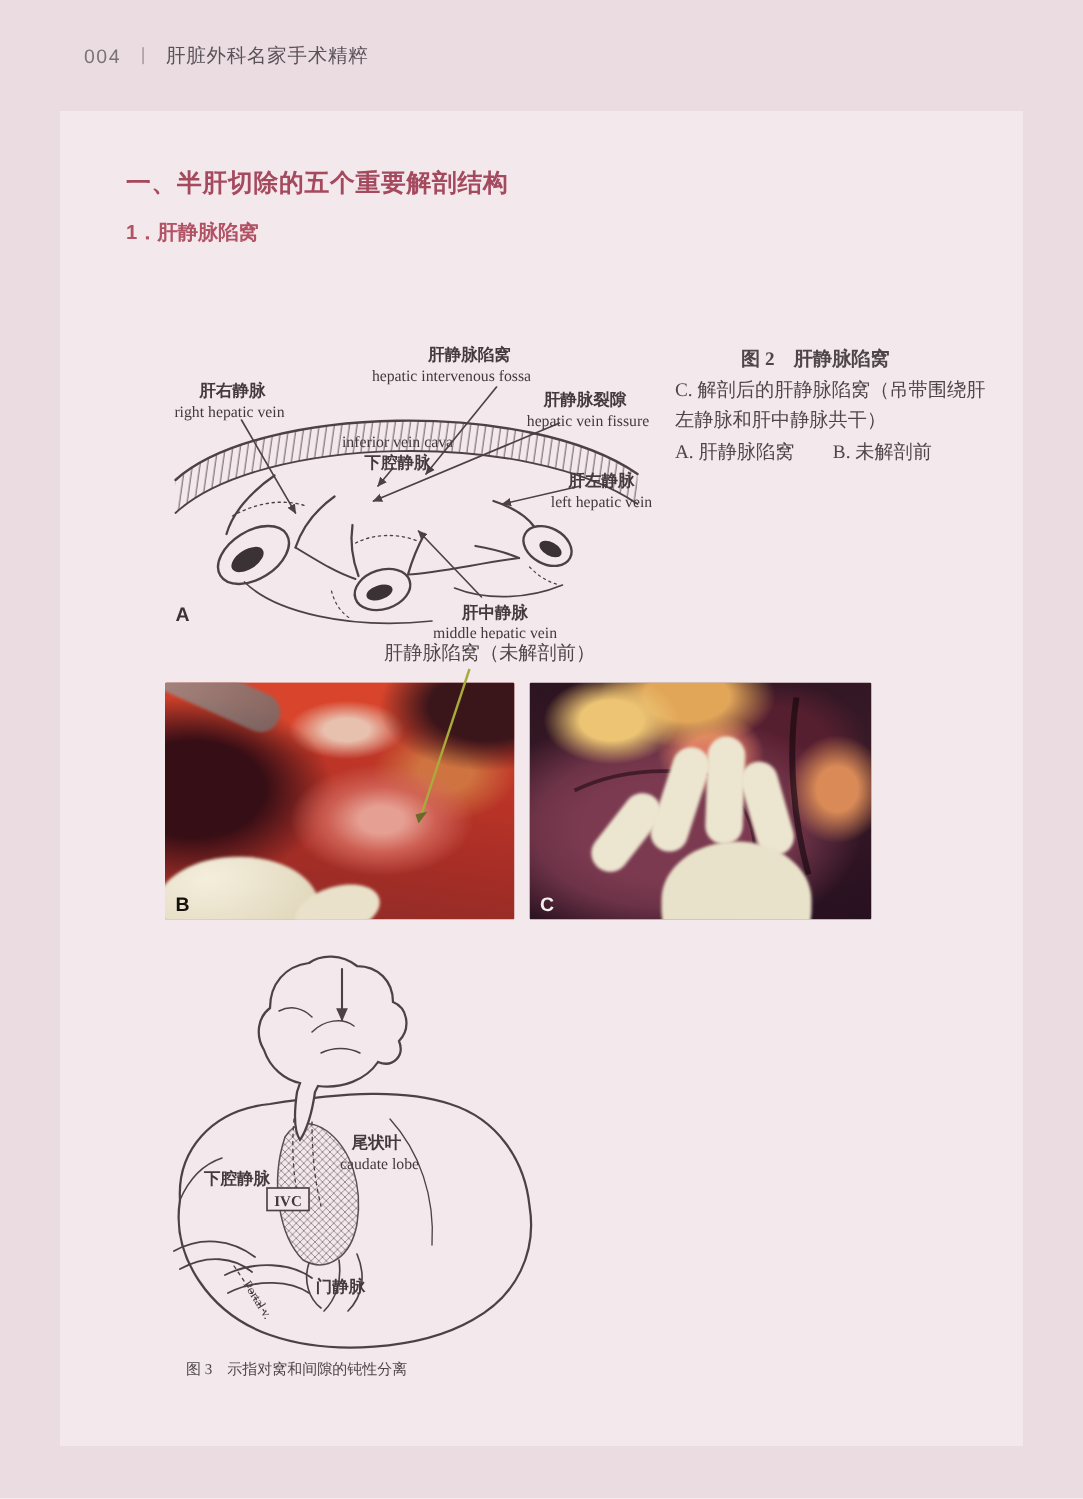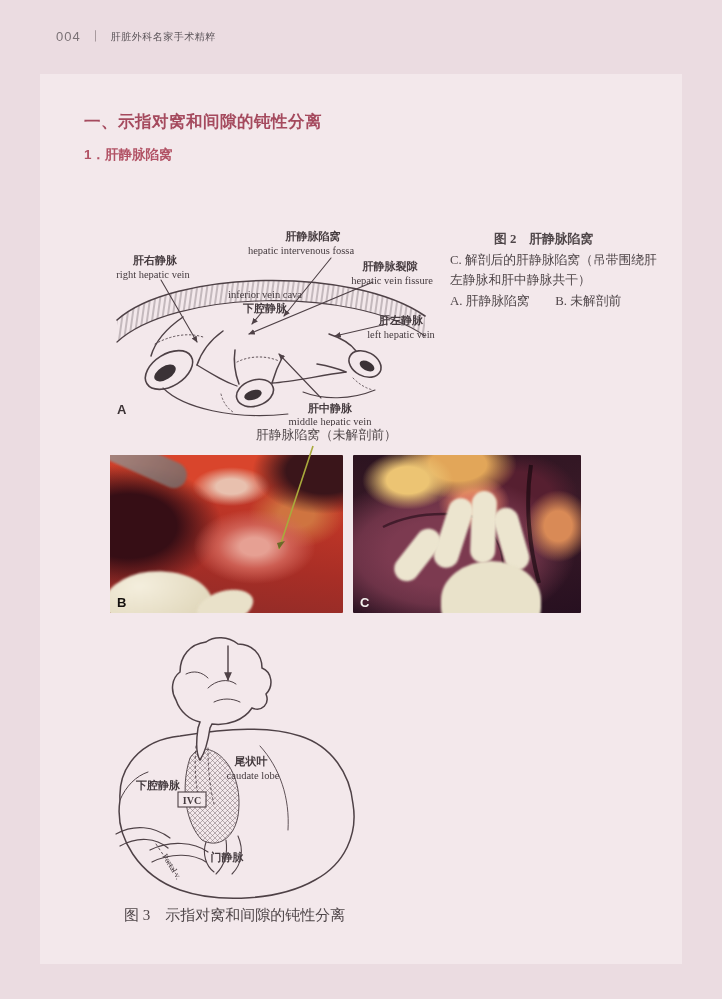--- a/index.html
+++ b/index.html
@@ -4,21 +4,21 @@
 <style>
   html,body{margin:0;padding:0;}
   #page{position:relative;width:722px;height:999px;background:#ebdce1;overflow:hidden;
         font-family:"Liberation Sans",sans-serif;padding-left:24px;}
   .abs{position:absolute;}
   #inner-panel{left:40px;top:74px;width:642px;height:890px;background:#f3e8eb;}
   
   #header{left:56px;top:28px;display:flex;align-items:center;color:#7b7276;}
   #page-number{font-size:13px;letter-spacing:1px;color:#7b7276;}
   #header-divider{margin:0 9px;color:#a3959a;font-size:12px;}
-  #book-title{font-size:10px;color:#595257;letter-spacing:.5px;}
+  #book-title{font-size:13px;color:#595257;letter-spacing:.5px;}
   
   #section-title{left:84px;top:111px;font-size:16.5px;font-weight:bold;color:#a54a5e;letter-spacing:.5px;}
   #subsection-title{left:84px;top:146px;font-size:13.5px;font-weight:bold;color:#b25265;}
   #body-paragraph{left:84px;top:164px;width:586px;font-size:13px;line-height:23.5px;
                   color:#574f53;text-indent:2em;text-align:justify;}
   
   #fig2-caption{left:450px;top:229px;width:218px;font-family:"Liberation Serif",serif;
                 font-size:12.8px;line-height:20.5px;color:#4f4649;}
   #fig2-caption .cap-title{font-weight:bold;margin-left:44px;}
   
@@ -59,41 +59,41 @@
       border-radius:50% 50% 40% 40%;}
   #finger-c1{left:52px;bottom:28px;transform:rotate(38deg);height:60px;}
   #finger-c2{left:88px;bottom:44px;transform:rotate(18deg);}
   #finger-c3{left:118px;bottom:50px;transform:rotate(2deg);}
   #finger-c4{left:146px;bottom:42px;transform:rotate(-16deg);height:64px;}
   
   #procedure{left:356px;top:637px;width:312px;font-size:13px;line-height:23.5px;color:#574f53;}
   #procedure p{margin:0;text-indent:2em;text-align:justify;}
   #procedure .proc-heading{color:#b5495a;font-weight:bold;}
   
-  .fig-caption{font-family:"Liberation Serif",serif;font-size:15px;color:#4f4649;}
+  .fig-caption{font-family:"Liberation Serif",serif;font-size:10px;color:#4f4649;}
   #fig3-caption{left:124px;top:906px;}
   
   .cn-label{font-family:"Liberation Serif",serif;font-size:11px;font-weight:bold;fill:#443a3e;}
   .en-label{font-family:"Liberation Serif",serif;font-size:10.5px;fill:#443a3e;}
   .panel-letter{font-family:"Liberation Sans",sans-serif;font-size:13px;font-weight:bold;fill:#3c3336;}
   .draw{stroke:#4e4146;fill:none;stroke-linecap:round;}
 </style>
 </head>
 <body>
 
 <div id="page">
   <div class="abs" id="inner-panel"></div>
 
   <div class="abs" id="header">
     <span id="page-number">004</span>
     <span id="header-divider">丨</span>
     <span id="book-title">肝脏外科名家手术精粹</span>
   </div>
 
-  <div class="abs" id="section-title">一、示指对窝和间隙的钝性分离</div>
+  <div class="abs" id="section-title">一、半肝切除的五个重要解剖结构</div>
   <div class="abs" id="subsection-title">1．肝静脉陷窝</div>
 
   <svg class="abs" id="figure-a" style="left:103px;top:224px;" width="348" height="202" viewBox="0 0 348 202">
     <defs>
       <pattern id="hatchA" width="5" height="10" patternUnits="userSpaceOnUse" patternTransform="rotate(8)">
         <line x1="2" y1="0" x2="2" y2="10" stroke="#6d6065" stroke-width="0.7"></line>
       </pattern>
       <marker id="arr" viewBox="0 0 10 10" refX="8" refY="5" markerWidth="6.5" markerHeight="6.5" orient="auto">
         <path d="M0 1 L9 5 L0 9 z" fill="#4e4146"></path>
       </marker>

